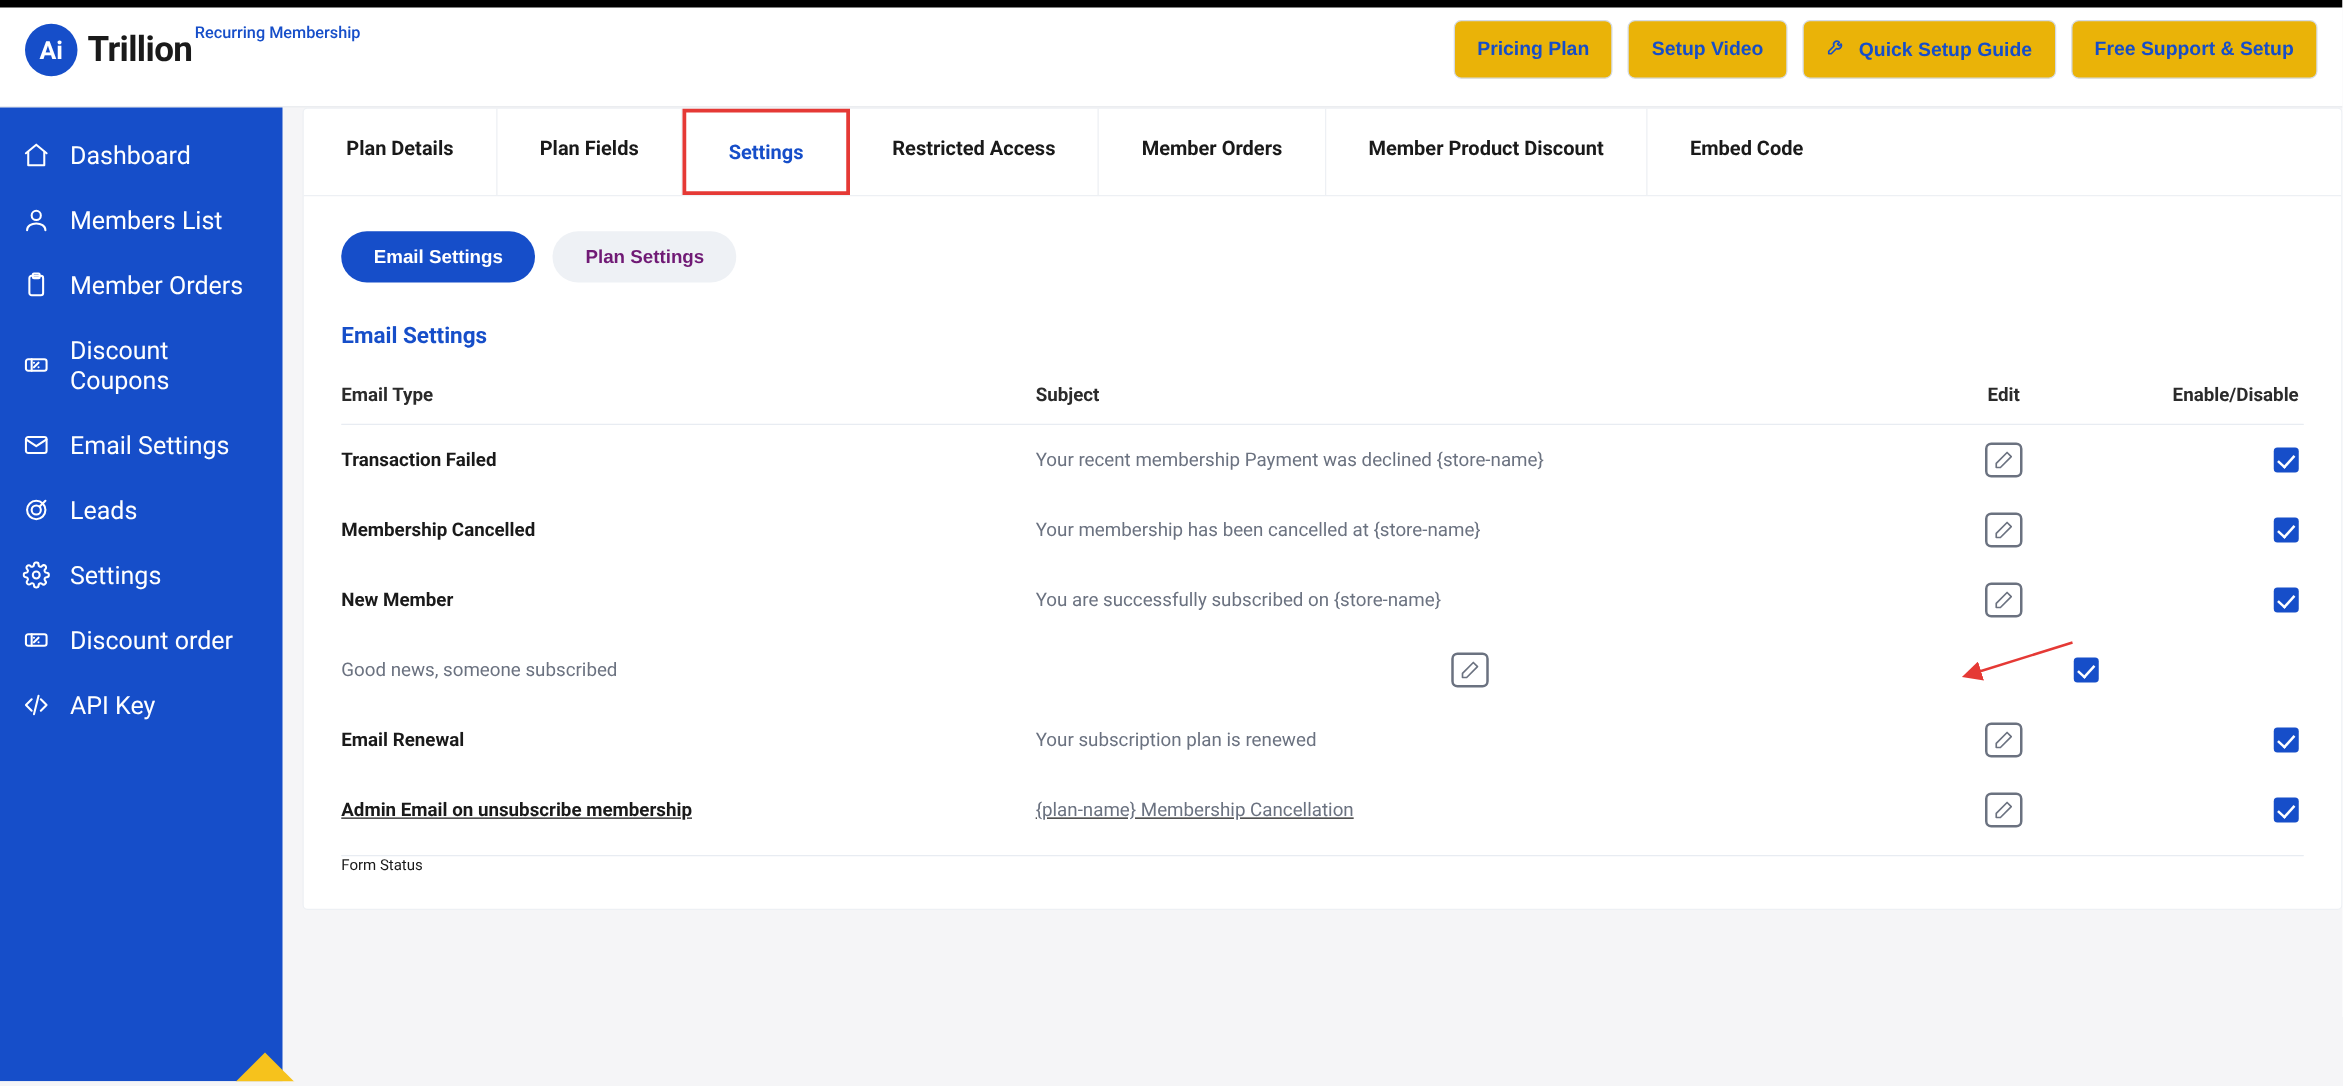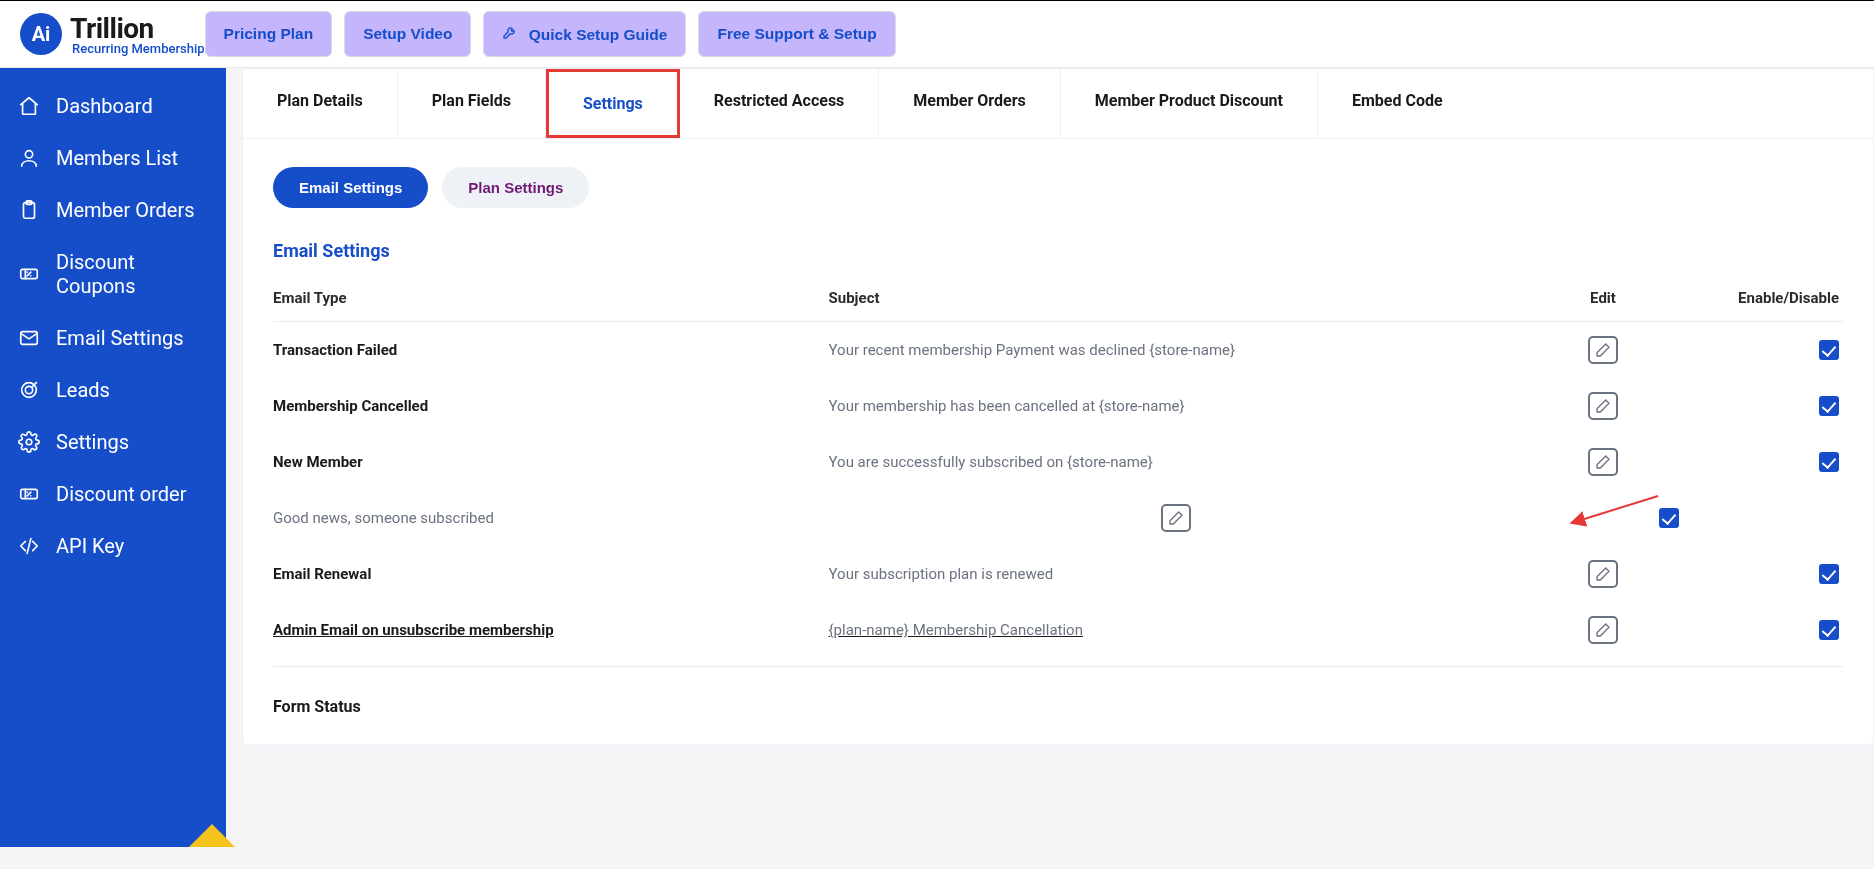--- a/index.html
+++ b/index.html
@@ -1,26 +1,26 @@
 <!DOCTYPE html>
 <html><head>
 <meta charset="utf-8">
 <style>
 * { margin: 0; padding: 0; box-sizing: border-box; }
 body { font-family: -apple-system, BlinkMacSystemFont, "Segoe UI", Roboto, "Helvetica Neue", Arial, sans-serif; background: #f5f5f7; color: #1a1a1a; }
 
-.topbar { background: #fff; border-top: 1px solid #000000; border-bottom: 1px solid #e5e7eb; display: flex; align-items: center; padding: 10px 20px 10px 20px; }
+.topbar { background: #fff; border-top: 6px solid #000000; border-bottom: 1px solid #e5e7eb; display: flex; align-items: center; justify-content: space-between; padding: 10px 20px 22px 20px; }
 .logo-wrap { display: flex; align-items: center; gap: 8px; }
 .logo-badge { width: 42px; height: 42px; background: #164ec9; border-radius: 50%; display: flex; align-items: center; justify-content: center; color: #fff; font-weight: 700; font-size: 20px; }
-.logo-text-wrap { display: flex; flex-direction: column; }
+.logo-text-wrap { display: flex; flex-direction: row; }
 .logo-title { font-size: 28px; font-weight: 700; color: #1a1a1a; letter-spacing: -0.5px; }
 .logo-sub { font-size: 13px; color: #164ec9; font-weight: 500; margin-top: -4px; padding-left: 2px; }
 
 .topbar-actions { display: flex; gap: 12px; }
-.btn-outline { background: #c4b5fd; border: 1px solid #d5dbe3; border-radius: 6px; padding: 12px 18px; font-size: 15.5px; color: #164ec9; font-weight: 600; cursor: pointer; }
+.btn-outline { background: #eab308; border: 1px solid #d5dbe3; border-radius: 6px; padding: 12px 18px; font-size: 15.5px; color: #164ec9; font-weight: 600; cursor: pointer; }
 .btn-outline .wrench { margin-right: 6px; }
 
 .app { display: flex; min-height: calc(100vh - 90px); }
 .sidebar { width: 226px; background: #164ec9; color: #fff; padding: 12px 0; flex-shrink: 0; position: relative; }
 .sidebar-item { display: flex; align-items: center; gap: 16px; padding: 14px 18px; font-size: 20px; cursor: pointer; }
 .sidebar-item .icon { width: 22px; display: flex; justify-content: center; }
 .sidebar-corner { position: absolute; bottom: -18px; right: -3px; width: 34px; height: 34px; background: #f6c21c; transform: rotate(45deg); }
 
 .main { flex: 1; padding: 0 0 0 16px; }
 .panel { background: #fff; border: 1px solid #edf0f4; border-radius: 4px; margin-top: 0; }
@@ -48,21 +48,21 @@
 .ehead .c-edit, .erow .c-edit { text-align: center; }
 .ehead .c-enable, .erow .c-enable { text-align: right; padding-right: 4px; }
 .erow.last { border-bottom: 1px solid #e8ecf2; padding-bottom: 22px; text-decoration: underline; }
 
 .edit-btn { display: inline-flex; align-items: center; justify-content: center; width: 30px; height: 28px; border: 2px solid #6b7280; border-radius: 5px; cursor: pointer; background: #fff; position: relative; }
 .edit-btn svg { width: 16px; height: 16px; stroke: #6b7280; }
 
 .chk { -webkit-appearance: none; appearance: none; width: 20px; height: 20px; border-radius: 3px; background: #164ec9; display: inline-flex; align-items: center; justify-content: center; cursor: pointer; position: relative; }
 .chk::after { content: ""; width: 6px; height: 11px; border: solid #fff; border-width: 0 2.5px 2.5px 0; transform: rotate(42deg); margin-top: -2px; }
 
-.form-status { font-weight: 700; font-size: 16px; margin-top: 30px; }
+.form-status { font-weight: 400; font-size: 12px; }
 
 .arrow { position: absolute; pointer-events: none; }
 .arrow svg { overflow: visible; }
 </style>
 </head>
 <body>
 
 <div class="topbar">
   <div class="logo-wrap">
     <div class="logo-badge">Ai</div>

